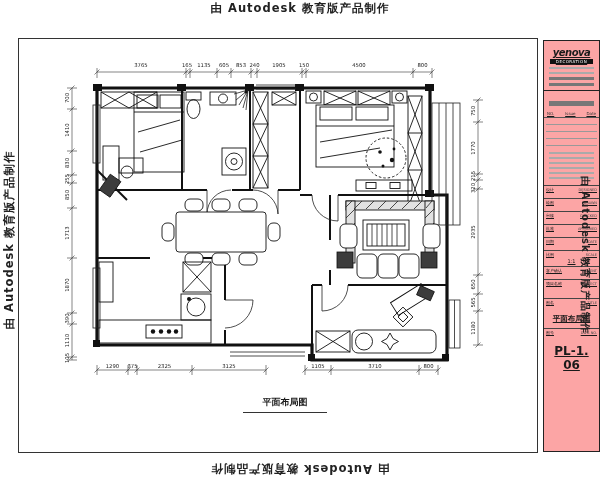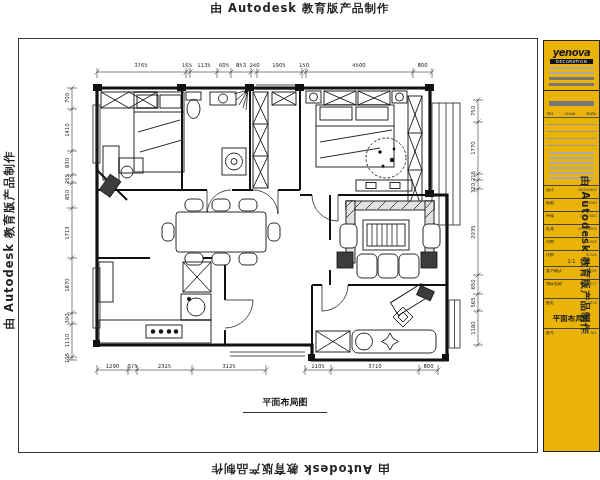--- a/index.html
+++ b/index.html
@@ -7,21 +7,21 @@
        font-family:"DejaVu Sans",sans-serif;color:#1a1a1a;}
   .wm{position:absolute;font-weight:bold;font-size:11.5px;letter-spacing:1px;white-space:nowrap;color:#222;}
   .wm-top{left:300px;top:1px;transform:translateX(-50%);}
   .wm-bottom{left:300px;top:468px;transform:translate(-50%,-50%) rotate(180deg);}
   .wm-left{left:9px;top:240px;transform:translate(-50%,-50%) rotate(-90deg);}
   .wm-right{left:585px;top:255px;transform:translate(-50%,-50%) rotate(90deg);font-size:10px;}
   .sheet-border{position:absolute;left:18px;top:38px;width:518px;height:413px;border:1px solid #333;}
   .plan-caption{position:absolute;left:243px;top:396px;width:84px;text-align:center;
      font-size:9px;font-weight:bold;border-bottom:1.5px solid #333;padding-bottom:3px;}
   
-  .tb{position:absolute;left:543px;top:40px;width:55px;height:410px;border:1px solid #222;background:#eab308;font-size:4px;}
+  .tb{position:absolute;left:543px;top:40px;width:55px;height:410px;border:1px solid #222;background:#fca5a5;font-size:4px;text-decoration:underline;}
   .tb .logo{margin-top:6px;text-align:center;font-style:italic;font-weight:bold;font-size:10px;letter-spacing:-0.5px;}
   .tb .logobar{margin:1px 6px 0 6px;background:#111;color:#fff;font-size:4px;text-align:center;line-height:5px;height:5px;letter-spacing:0.5px;}
   .ph{height:2px;background:#aaa;margin:3px 5px 0 5px;}
   .ph.dark{background:#777;height:3px;}
   .tb .sep{border-top:1px solid #222;margin-top:4px;}
   .tb .thead{display:flex;justify-content:space-between;padding:1px 3px;font-size:4px;color:#333;border-bottom:1px solid #555;margin-top:4px;}
   .tb .rule{border-bottom:1px solid #999;height:6px;margin:0 2px;}
   .tb .row{display:flex;justify-content:space-between;align-items:flex-end;border-top:1px solid #444;
            padding:1px 2px 6px 2px;font-size:4px;}
   .tb .row .en{font-size:3.5px;color:#444;}
@@ -393,16 +393,17 @@
     </div>
     <div class="row">
       <span>图名</span>
       <span class="en">TITLE</span>
     </div>
     <div class="bigtitle">平面布局图</div>
     <div class="row">
       <span>图号</span>
       <span class="en">DWG NO.</span>
     </div>
+    <div class="dwgno">PL-1. 06</div>
   </div>
 </div>
 
 <div class="wm wm-right">由 Autodesk 教育版产品制作</div>
 
 </body></html>

